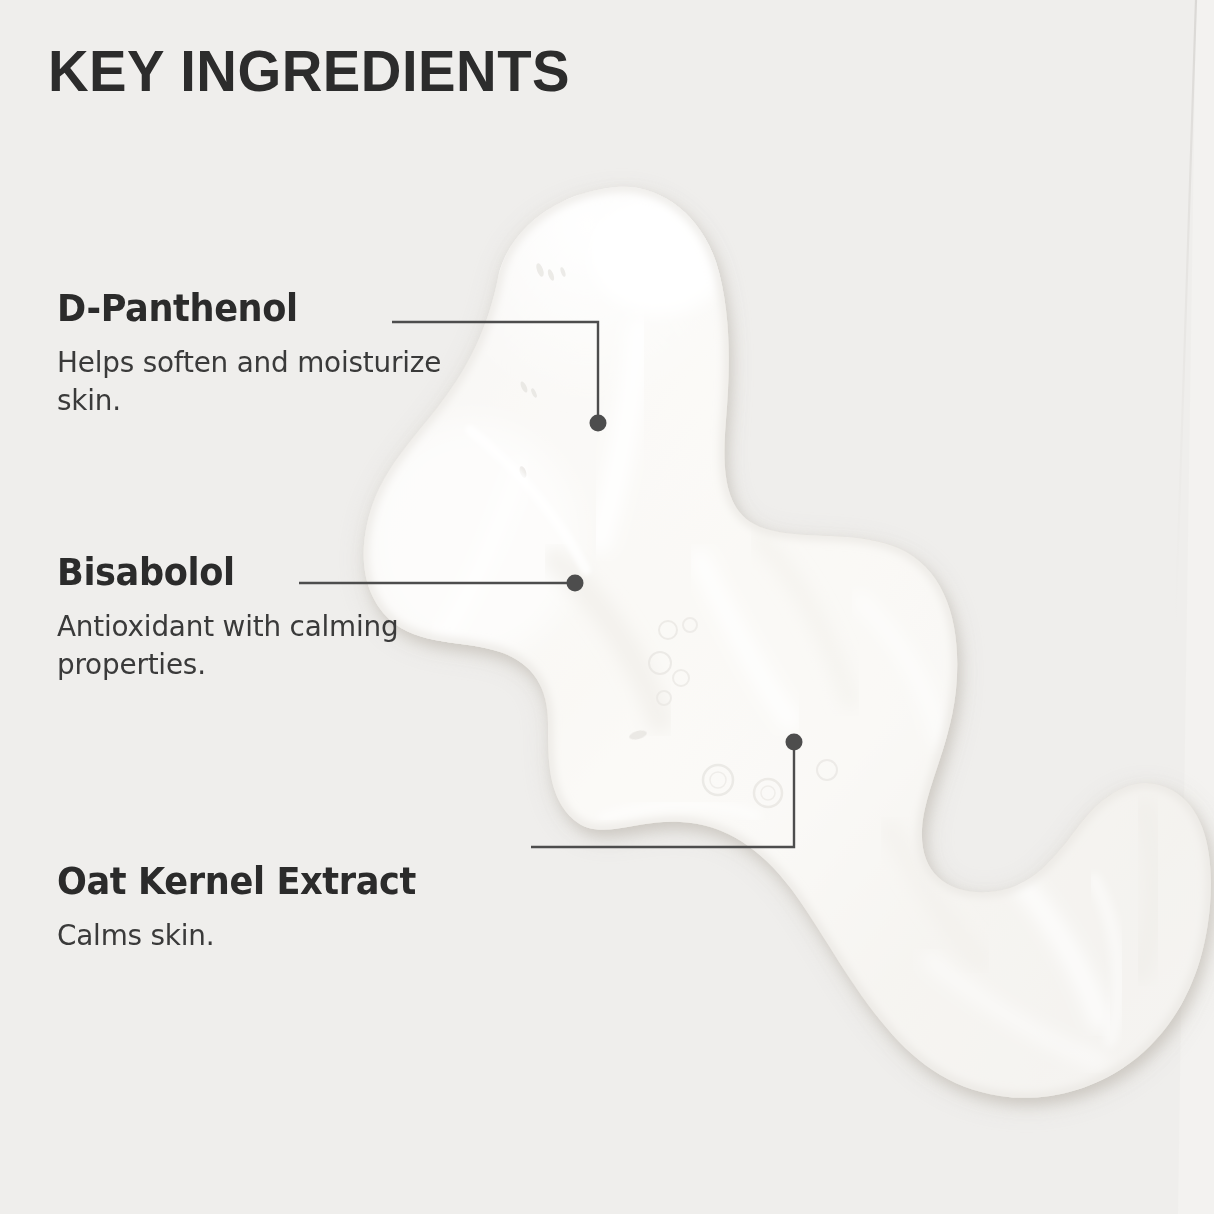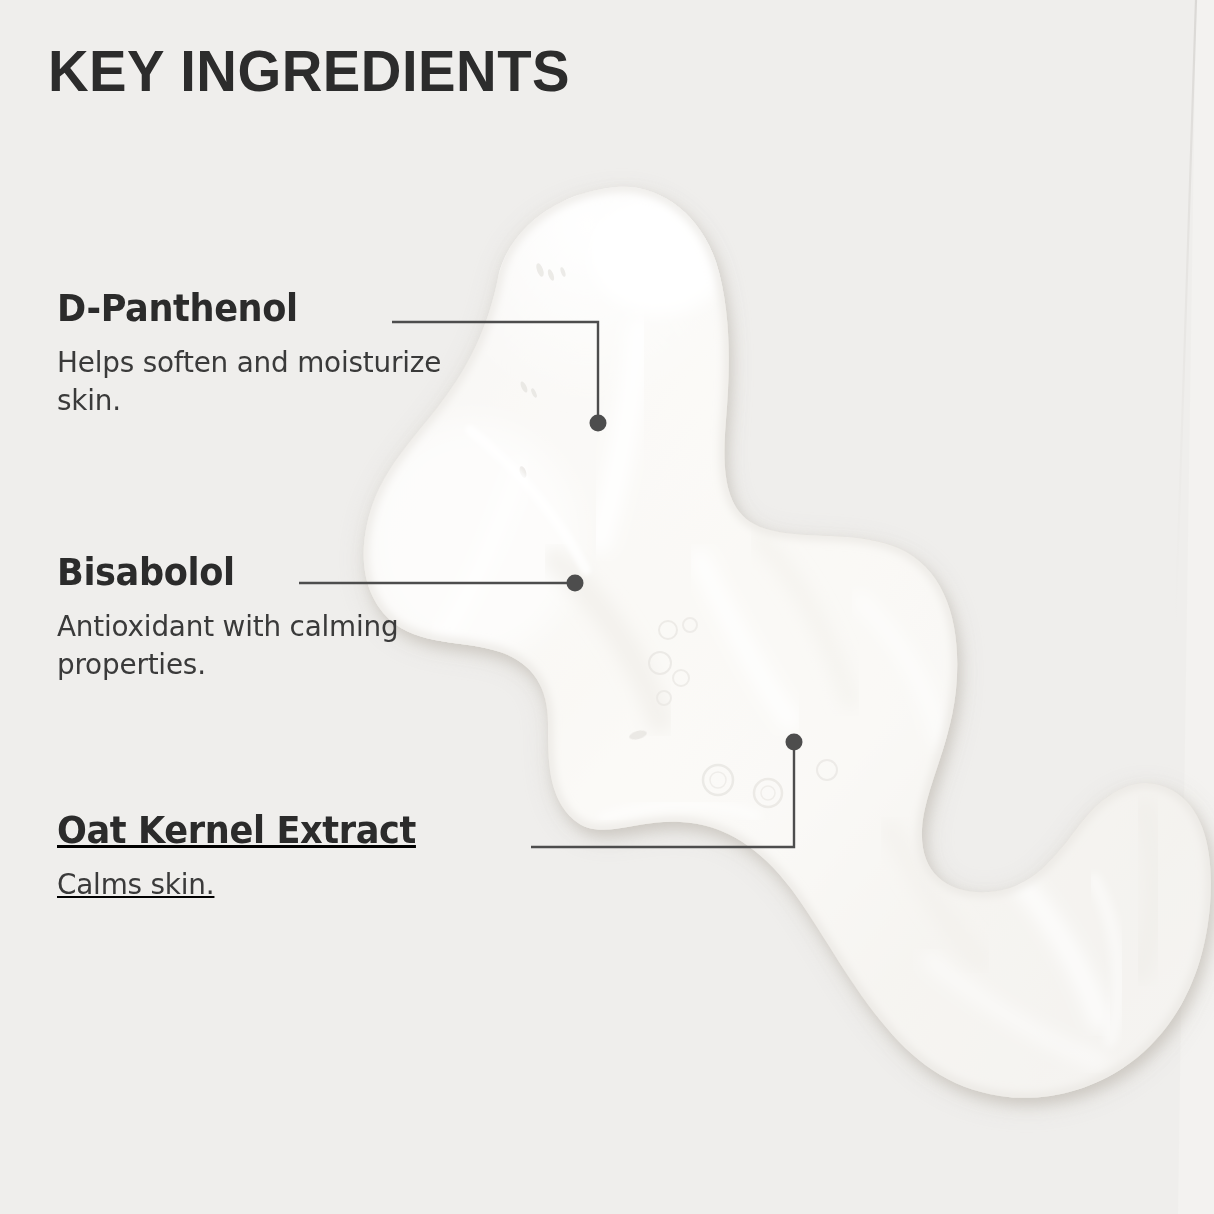--- a/index.html
+++ b/index.html
@@ -78,21 +78,21 @@
     line-height: 1.32;
     max-width: 470px;
     letter-spacing: -0.2px;
     margin-top: 14px;
     transform: scaleX(0.96);
     transform-origin: left center;
   }
 
   #ing-0 { top: 290px; }
   #ing-1 { top: 554px; }
-  #ing-2 { top: 812px; text-decoration: underline; }
+  #ing-2 { top: 863px; }
 
   
   .leaders {
     position: absolute;
     left: 0; top: 0;
     width: 1214px; height: 1214px;
     pointer-events: none;
   }
 </style>
 </head>

